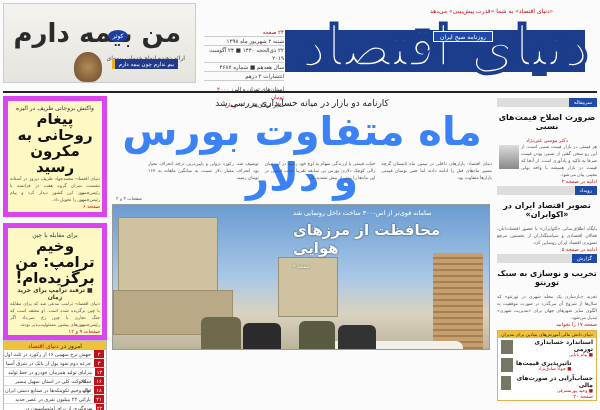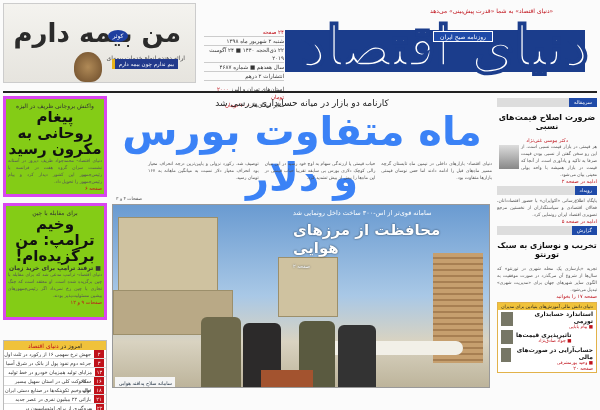--- a/index.html
+++ b/index.html
@@ -16,37 +16,37 @@
 .info{position:absolute;left:204px;top:28px;width:80px;font-size:5.5px;color:#333;line-height:8px;text-align:right}
 .info .red{color:#c0121b}
 .info .line{border-bottom:1px solid #ccc}
 .info .price{color:#c0121b}
 .logo-band{position:absolute;left:285px;top:30px;width:300px;height:42px;background:#1b3d8c}
 .logo{position:absolute;left:300px;top:2px;width:290px;height:92px;font-family:"DejaVu Serif",serif;font-weight:bold;font-size:56px;color:#fff;text-align:center;line-height:88px;-webkit-text-stroke:2px #1b3d8c;letter-spacing:-2px}
 .logo-sub{position:absolute;left:433px;top:31px;width:60px;height:11px;background:#1f4aa8;border:1px solid #fff;color:#fff;font-size:6px;line-height:9px;text-align:center}
 .slogan{position:absolute;left:430px;top:7px;font-size:6px;color:#c0121b}
 
 .lcol{position:absolute;left:3px;top:96px;width:104px;font-size:5px;color:#333;text-align:right}
-.box{border:3px solid #d946ef;padding:3px 2px;background:#84cc16}
+.box{border:5px solid #d946ef;padding:3px 2px;background:#fef9c3}
 .kicker{font-size:6px;text-align:center;color:#333}
 .h-left{font-size:15px;font-weight:bold;color:#111;text-align:center;line-height:16px}
 .body-text{font-size:4.5px;line-height:7px;color:#555;text-align:justify}
 .more{color:#c0121b;font-size:5px}
 .todays{position:absolute;left:3px;top:340px;width:104px;border:1px solid #bbb;background:#fff}
 .todays-h{background:#f0c23b;font-size:6px;text-align:center;color:#222;padding:1px}
 .todays-h .red{color:#c0121b}
 .todays li{list-style:none;font-size:5px;height:9px;line-height:9px;border-bottom:1px solid #ddd;display:flex;gap:3px;padding-right:2px;color:#333}
 .todays li .pg{background:#c0121b;color:#fff;width:10px;text-align:center;font-size:5px}
 
 .center{position:absolute;left:112px;top:96px;width:380px;text-align:center}
 .kicker-c{font-size:9px;color:#222;margin-top:2px}
 .headline{font-size:40px;font-weight:bold;color:#3b82f6;line-height:46px;letter-spacing:-1px}
 .cols{position:absolute;left:112px;top:160px;width:380px;height:42px;display:flex;gap:6px;direction:rtl}
 .cols div{flex:1;font-size:4.5px;line-height:7px;color:#555;text-align:justify}
-.photo{position:absolute;left:112px;top:204px;width:378px;height:184px;background:linear-gradient(#6a9bd1 0%,#a9c8e6 50%,#d9d3c1 75%,#bdb49b 100%);overflow:hidden;border:1px solid #999}
+.photo{position:absolute;left:112px;top:204px;width:378px;height:146px;background:linear-gradient(#6a9bd1 0%,#a9c8e6 50%,#d9d3c1 75%,#bdb49b 100%);overflow:hidden;border:1px solid #999}
 .photo .kick{position:absolute;left:180px;top:4px;font-size:6.5px;color:#fff}
 .photo .ph{position:absolute;left:180px;top:16px;font-size:15px;font-weight:bold;color:#fff;text-align:left;line-height:18px;text-shadow:0 0 2px #234}
 .launcher{position:absolute;background:#cfc2a0;border:1px solid #9c8f6b}
 .tower{position:absolute;background:repeating-linear-gradient(#c69f6e 0 4px,#a77f52 4px 6px)}
 .person{position:absolute;border-radius:6px 6px 0 0}
 .podium{position:absolute;background:#a3532f}
 .missile{position:absolute;background:#f2f0e8;border-radius:0 20px 20px 0;height:14px}
 .caption-banner{position:absolute;left:2px;top:172px;width:60px;height:28px;background:#f5f5f5;font-size:5px;color:#234;padding:3px}
 
 .rcol{position:absolute;left:497px;top:96px;width:100px;font-size:5px;text-align:right}
@@ -177,20 +177,21 @@
       </div>
     <div class="h-right">ضرورت اصلاح قیمت‌های نسبی</div>
     <div class="author">دکتر موسی غنی‌نژاد</div>
     <div class="avatar"></div>
     <div class="body-text">هر قیمتی در بازار قیمت نسبی است. از این رو سخن گفتن از نسبی بودن قیمت صرفا به تاکید و یادآوری است. از آنجا که قیمت در بازار همیشه با واحد پولی معینی بیان می‌شود.</div>
     <div class="more">ادامه در صفحه ۲</div>
 
     <div class="sec-bar" style="clear:both">
         <span>رویداد</span>
       </div>
+    <div class="h-right">تصویر اقتصاد ایران در «اکوایران»</div>
     <div class="body-text">پایگاه اطلاع‌رسانی «اکوایران» با حضور اقتصاددانان، فعالان اقتصادی و سیاستگذاران از نخستین مرجع تصویری اقتصاد ایران رونمایی کرد.</div>
     <div class="more">ادامه در صفحه ۵</div>
 
     <div class="sec-bar">
         <span>گزارش</span>
       </div>
     <div class="h-right">تخریب و نوسازی به سبک تورنتو</div>
     <div class="body-text">تجربه «بازسازی یک محله شهری در تورنتو» که سال‌ها از شروع آن می‌گذرد در صورت موفقیت به الگوی سایر شهرهای جهان برای «مدیریت شهری» تبدیل می‌شود.</div>
     <div class="more">صفحه ۱۷ را بخوانید</div>
 

